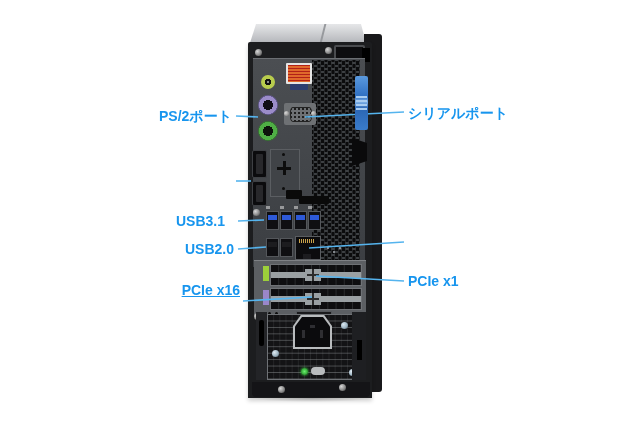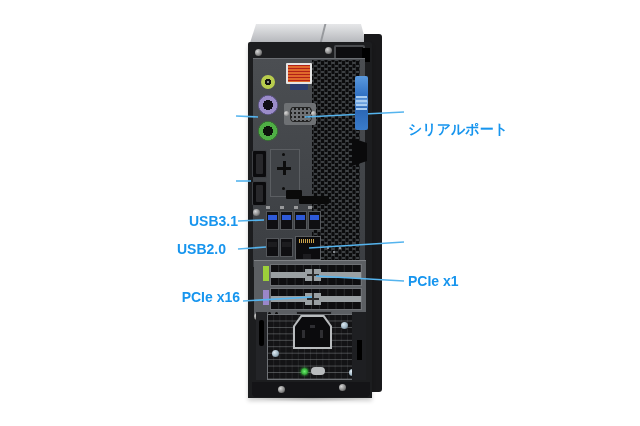--- a/index.html
+++ b/index.html
@@ -223,19 +223,20 @@
     <line x1="236" y1="116" x2="258" y2="117"></line>
     <line x1="305" y1="117" x2="404" y2="112"></line>
     <line x1="236" y1="181" x2="251" y2="181"></line>
     <line x1="238" y1="221" x2="264" y2="220"></line>
     <line x1="238" y1="249" x2="266" y2="247"></line>
     <line x1="309" y1="248" x2="404" y2="242"></line>
     <line x1="316" y1="276" x2="404" y2="281"></line>
     <line x1="243" y1="301" x2="312" y2="297"></line>
   </svg>
 
-  <div class="label label-right" style="left:408px;top:121px;text-align:center;">シリアルポート</div>
-  <div class="label label-left" style="left:118px;top:213px;">USB3.1</div>
-  <div class="label label-left" style="left:106px;top:241px;">USB2.0</div>
+  <div class="label label-left" style="left:112px;top:108px;">PS/2ポート</div>
+  <div class="label label-right" style="left:408px;top:105px;text-align:center;">シリアルポート</div>
+  <div class="label label-left" style="left:105px;top:213px;">USB3.1</div>
+  <div class="label label-left" style="left:114px;top:241px;">USB2.0</div>
   <div class="label label-right" style="left:408px;top:273px;">PCIe x1</div>
-  <div class="label label-left" style="left:120px;top:289px;">PCIe x16</div>
+  <div class="label label-left" style="left:120px;top:282px;text-decoration:underline;">PCIe x16</div>
 
 </div>
 
 </body></html>

